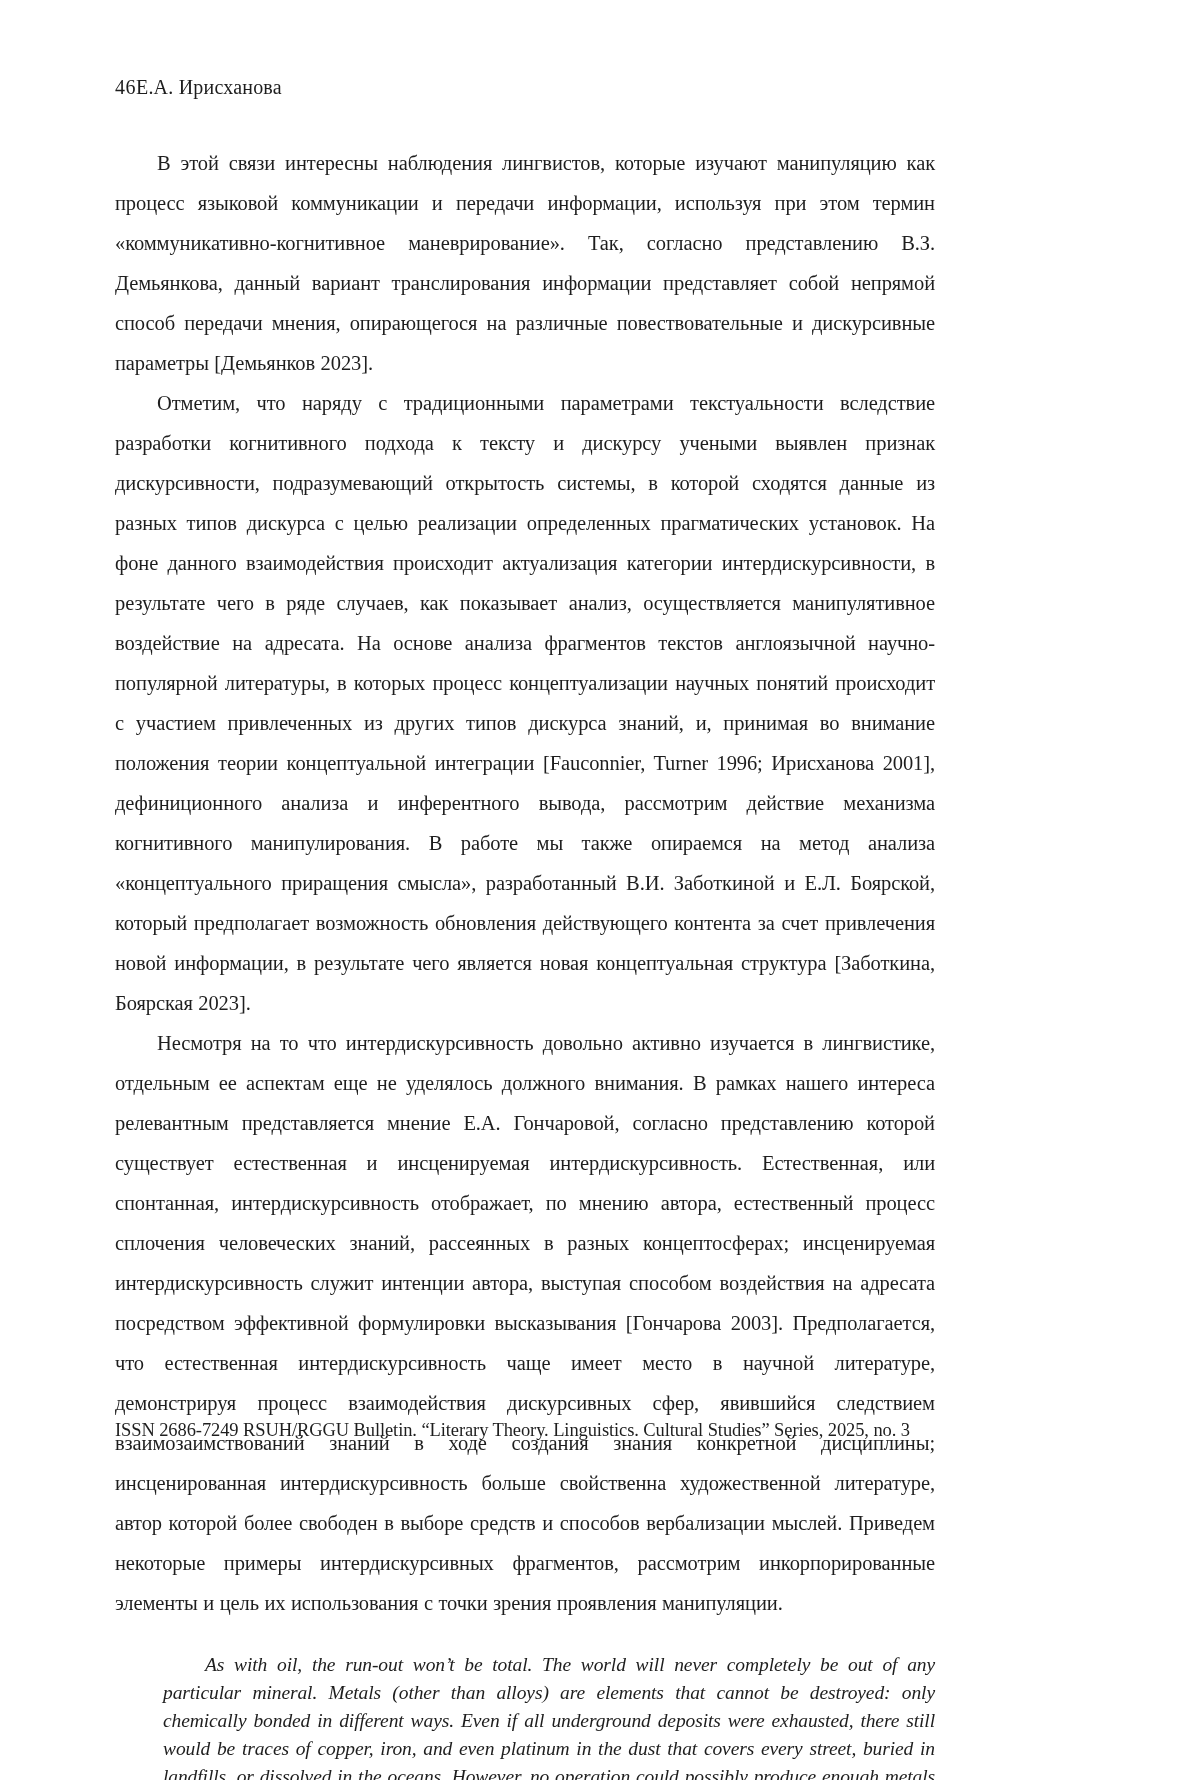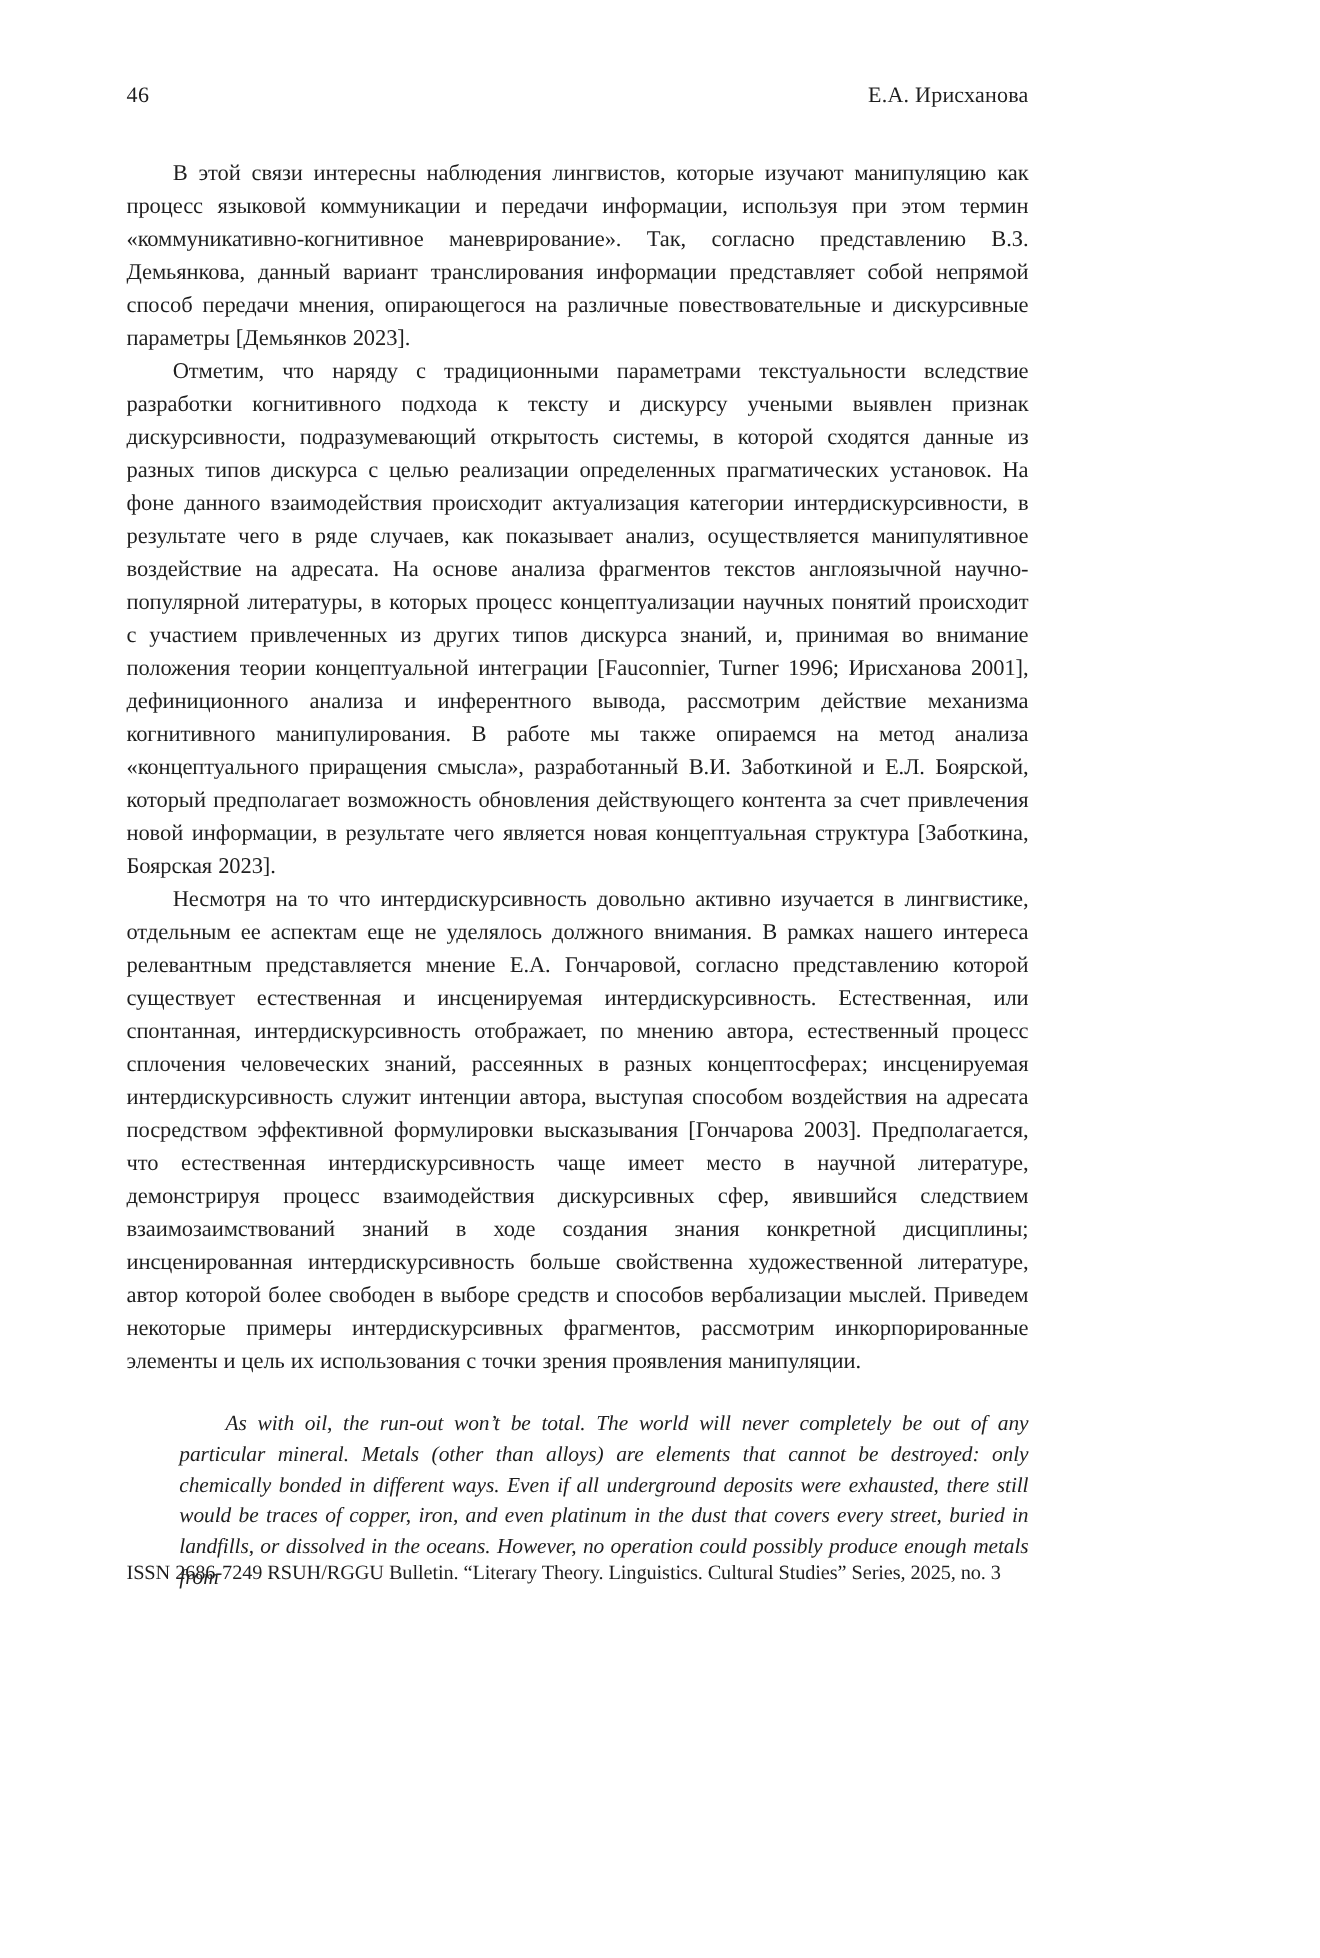--- a/index.html
+++ b/index.html
@@ -13,30 +13,30 @@
     overflow: hidden;
   }
   .page {
     position: absolute;
     top: 0; left: 0;
     width: 1200px; height: 1780px;
     padding: 76px 265px 0 115px; 
   }
   .page-header {
     display: flex;
-    justify-content: space-between;
+    justify-content: flex-start;
     align-items: baseline;
     font-size: 20px;
     margin-bottom: 44px;
   }
   .page-number { letter-spacing: 0.5px; }
   .running-head { letter-spacing: 0.2px; }
   .body-text p {
     font-size: 20.5px;
-    line-height: 30px;
+    line-height: 40px;
     text-align: justify;
     text-indent: 42px;
     letter-spacing: -0.1px;
     word-spacing: 0.5px;
   }
   .quote {
     margin-top: 28px;
     margin-left: 48px;
     font-style: italic;
     font-size: 19.5px;

